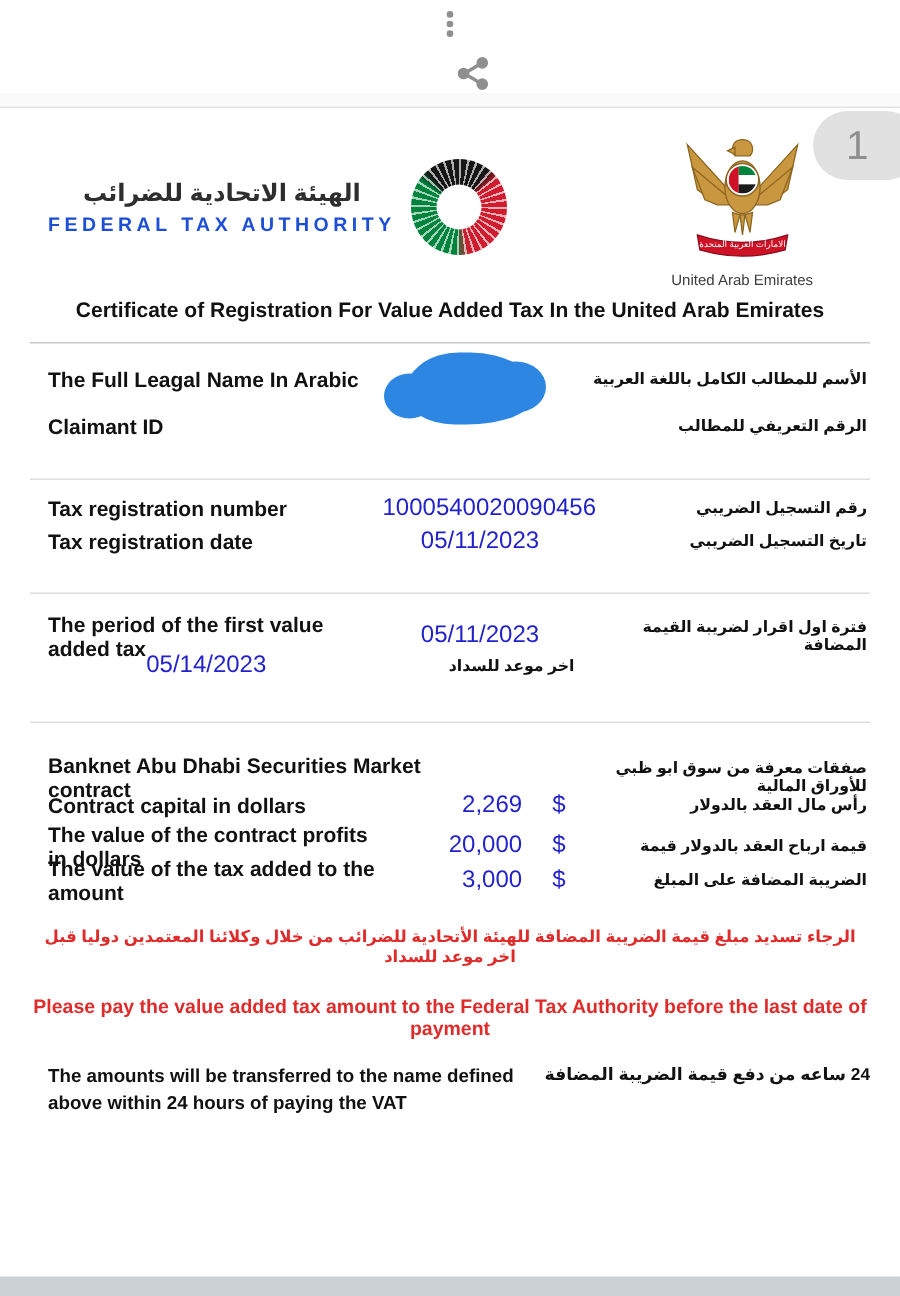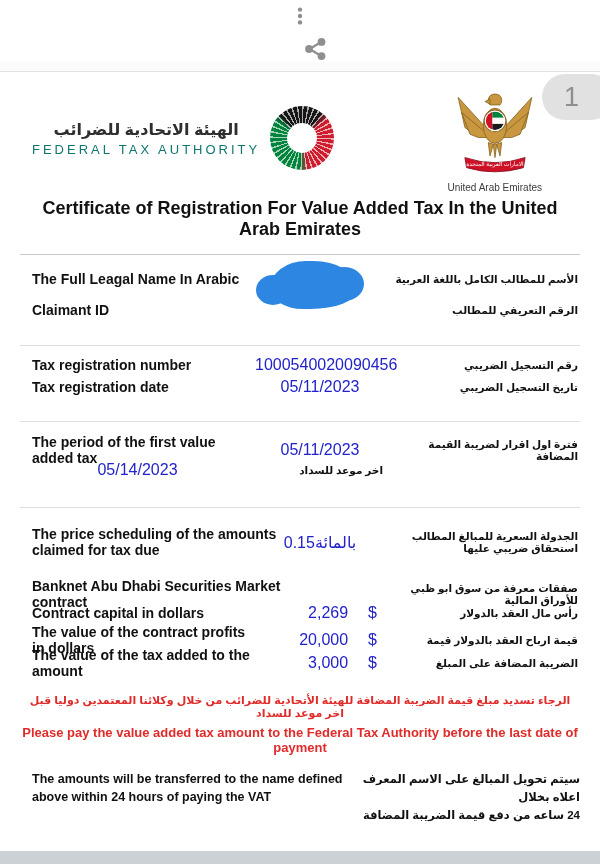--- a/index.html
+++ b/index.html
@@ -20,33 +20,33 @@
 
   .page-badge { position:absolute; top:2px; right:-14px; width:72px; height:46px;
     background:#e1e1e1; border-radius:23px; color:#8f8f8f; font-size:27px;
     display:flex; align-items:center; justify-content:flex-start; padding-left:22px; z-index:5; }
 
   
   .letterhead { display:flex; justify-content:space-between; align-items:center; padding:20px 10px 0 12px; height:112px; }
   .fta-logo { display:flex; align-items:center; gap:10px; }
   .fta-text { text-align:right; }
   .fta-ar { font-size:16px; font-weight:bold; color:#2e2e2e; letter-spacing:1px;text-align:center; }
-  .fta-en { font-size:13px; font-weight:normal; color:#0f766e; letter-spacing:3px; margin-top:3px; }
+  .fta-en { font-size:13px; font-weight:bold; color:#1d4ed8; letter-spacing:3px; margin-top:3px; }
   .fta-mark { position:relative; width:64px; height:64px; border-radius:50%;
     background:
       repeating-conic-gradient(rgba(255,255,255,.65) 0 3deg, rgba(255,255,255,0) 3deg 10deg),
       conic-gradient(from 210deg, #00843d 0 26%, #161616 30% 52%, #d01c2f 57% 88%, #00843d 93% 100%); }
   .fta-mark::after { content:""; position:absolute; inset:17px; background:#fff; border-radius:50%; }
   .emblem-wrap { text-align:center; margin-right:28px; }
   .emblem-caption { font-size:10px; color:#3b3b3b; margin-top:2px; }
 
   
   .doc-title { text-align:center; margin-top:14px; }
   .t-ar { font-size:12.5px; font-weight:bold; color:#111; }
-  .t-en { font-size:18px; font-weight:bold; color:#111; margin-top:6px; }
+  .t-en { font-size:14px; font-weight:bold; color:#111; margin-top:6px; }
 
   .hairline { border:none; border-top:1px solid #c9c9c9; margin:14px 0 0 0; }
   .hairline.soft { border-top-color:#dedede; }
 
   
   .certify-row { display:flex; justify-content:space-between; margin-top:10px; }
   .c-en { width:305px; font-size:11px; font-weight:bold; color:#111; line-height:1.45; padding-left:12px; }
   .c-ar { width:235px; font-size:10.5px; font-weight:bold; color:#111; line-height:1.7; text-align:right; }
 
   
@@ -68,21 +68,21 @@
   .blob { position:absolute; left:250px; top:6px; width:86px; height:48px;
     background:var(--redaction-blue,#2e86e3); border-radius:46% 54% 58% 42% / 62% 58% 42% 48%; z-index:3; }
   .blob::before { content:""; position:absolute; left:-14px; top:14px; width:34px; height:30px;
     background:inherit; border-radius:50%; }
   .blob::after { content:""; position:absolute; right:-8px; top:6px; width:40px; height:34px;
     background:inherit; border-radius:50%; }
 
   
   .warning { text-align:center; margin-top:24px; }
   .w-ar { font-size:11px; font-weight:bold; color:var(--warning-red,#e02b2b); }
-  .w-en { font-size:13px; font-weight:bold; color:var(--warning-red,#e02b2b); margin-top:5px; }
+  .w-en { font-size:13px; font-weight:bold; color:var(--warning-red,#e02b2b); margin-top:19px; }
 
   
   .transfer { display:flex; justify-content:space-between; margin-top:16px; }
   .tr-en { width:330px; font-size:12.5px; font-weight:bold; color:#111; line-height:1.4; padding-left:12px; }
   .tr-ar { width:225px; font-size:11.5px; font-weight:bold; color:#111; text-align:right; line-height:1.55; }
 
   .bottom-strip { position:absolute; left:0; bottom:0; width:600px; height:13px; background:#ccd1d6; }
 </style>
 </head>
 <body>
@@ -215,27 +215,20 @@
         <div class="f-ar" dir="rtl">فترة اول اقرار لضريبة القيمة المضافة</div>
       </div>
       <div class="frow">
         <div class="f-val">05/14/2023</div>
         <div class="f-ar" dir="rtl">اخر موعد للسداد</div>
       </div>
     </section>
 
     <hr class="hairline soft">
 
-    <section class="sec sec-price">
-      <div class="frow">
-        <div class="f-en" style="grid-column:1; width:300px;">The price scheduling of the amounts claimed for tax due</div>
-        <div class="f-val">0.15بالمائة</div>
-        <div class="f-ar" dir="rtl">الجدولة السعرية للمبالغ المطالب استحقاق ضريبي عليها</div>
-      </div>
-    </section>
 
     <section class="sec sec-bank">
       <div class="frow">
         <div class="f-en" style="width:300px;">Banknet Abu Dhabi Securities Market contract</div>
         <div class="f-val"></div>
         <div class="f-ar" dir="rtl">صفقات معرفة من سوق ابو ظبي للأوراق المالية</div>
       </div>
       <div class="frow">
         <div class="f-en">Contract capital in dollars</div>
         <div class="f-val money">
@@ -263,21 +256,20 @@
     </section>
 
     <div class="warning">
       <div class="w-ar" dir="rtl">الرجاء تسديد مبلغ قيمة الضريبة المضافة للهيئة الأتحادية للضرائب من خلال وكلائنا المعتمدين دوليا قبل اخر موعد للسداد</div>
       <div class="w-en">Please pay the value added tax amount to the Federal Tax Authority before the last date of payment</div>
     </div>
 
     <div class="transfer">
       <div class="tr-en">The amounts will be transferred to the name defined above within 24 hours of paying the VAT</div>
       <div class="tr-ar" dir="rtl">
-        <div>سيتم تحويل المبالغ على الاسم المعرف اعلاه بخلال</div>
         <div>24 ساعه من دفع قيمة الضريبة المضافة</div>
       </div>
     </div>
 
   </main>
 
   <div class="bottom-strip"></div>
 </div>
 
 </body></html>

